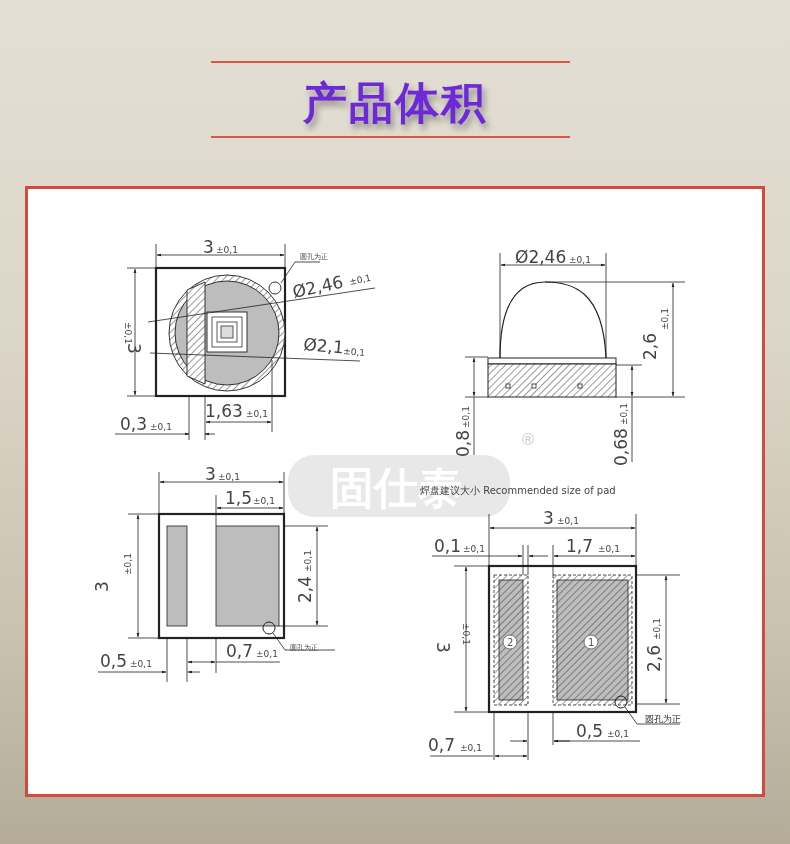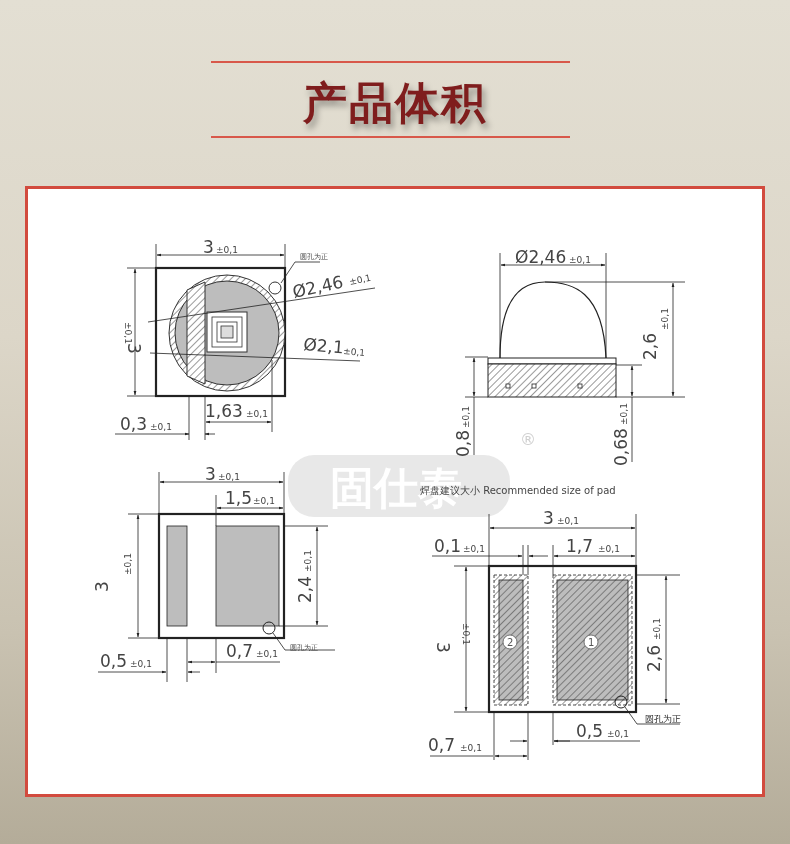--- a/index.html
+++ b/index.html
@@ -7,21 +7,21 @@
     width: 790px; height: 844px; overflow: hidden; position: relative;
     background: linear-gradient(180deg, #e3dfd3 0%, #dcd6c8 40%, #c9c2b1 75%, #b4ac99 100%);
     font-family: "DejaVu Sans", sans-serif;
   }
   .title-wrap { position: absolute; left: 0; top: 0; width: 790px; height: 186px; }
   .title-line { position: absolute; left: 211px; width: 359px; height: 2px; background: #d8584a; }
   .title-line.top { top: 61px; }
   .title-line.bottom { top: 136px; }
   .title {
     position: absolute; left: 0; top: 74px; width: 790px; text-align: center;
-    font-family: "DejaVu Sans", sans-serif; font-weight: bold; font-size: 44px; color: #7f1d1d;
+    font-family: "DejaVu Sans", sans-serif; font-weight: bold; font-size: 44px; color: #6d28d9;
     letter-spacing: 2px;
     text-shadow: 3px 5px 6px rgba(0,0,0,0.35);
   }
   .frame {
     position: absolute; left: 25px; top: 186px; width: 734px; height: 605px;
     border: 3px solid #d24b3e; background: #ffffff;
   }
   .drawing { position: absolute; left: 0; top: 0; }
   .drawing text { font-family: "DejaVu Sans", sans-serif; fill: #444; }
   .dim { font-size: 17px; }

